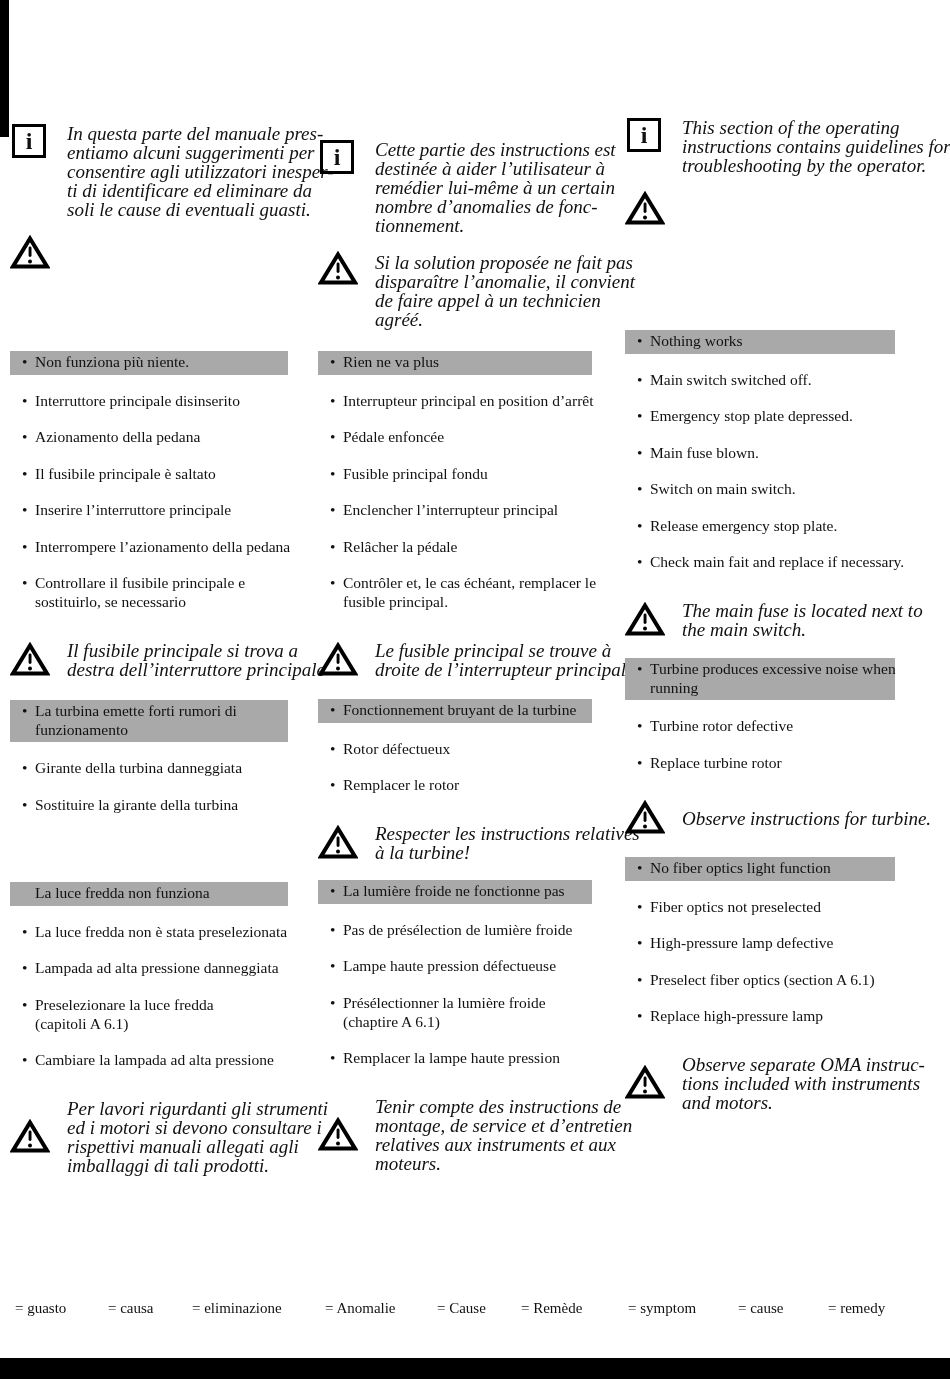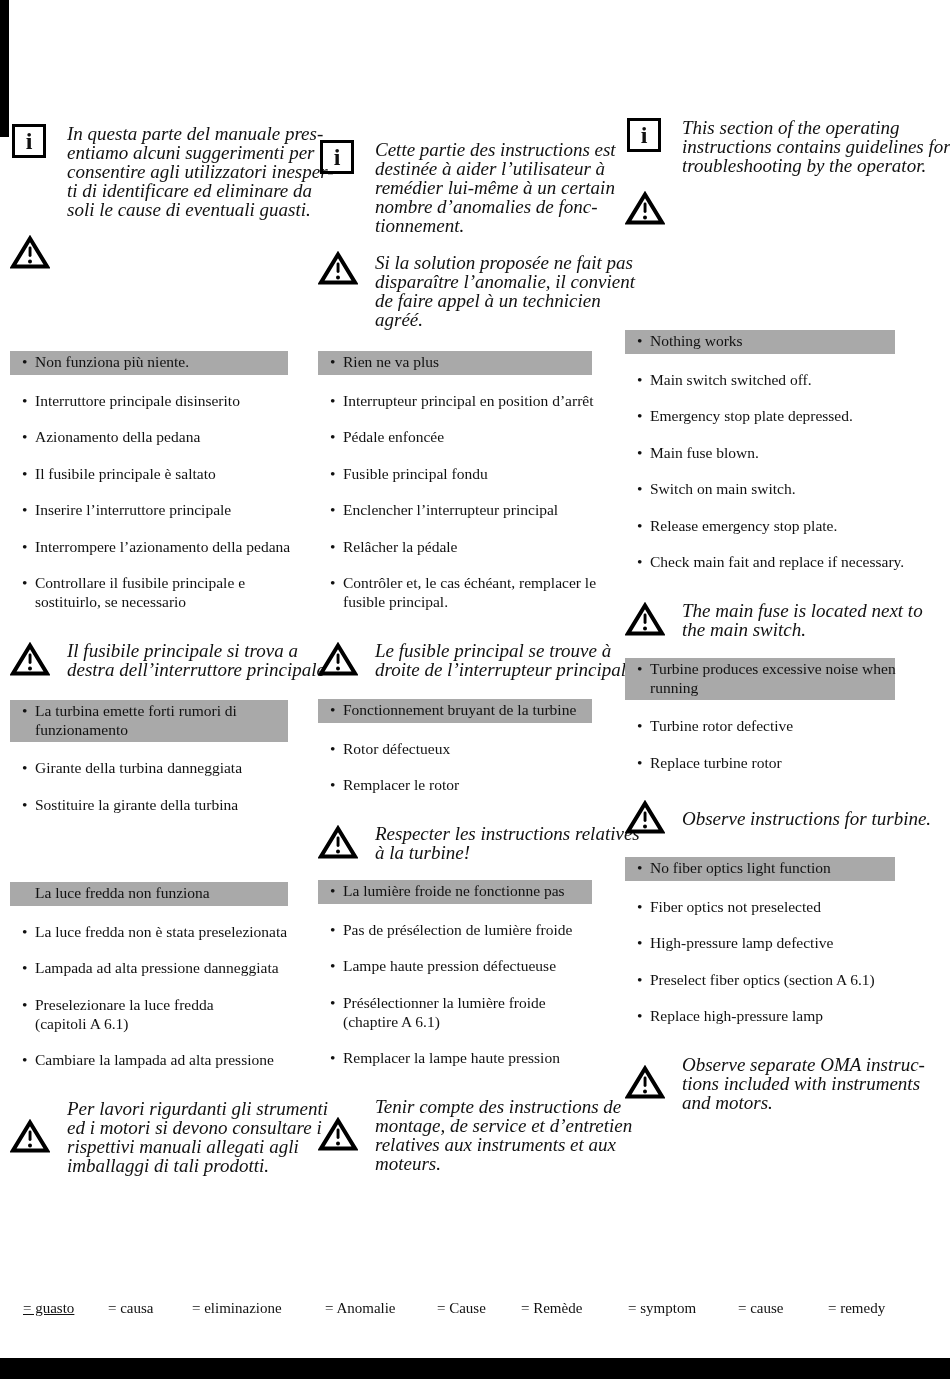--- a/index.html
+++ b/index.html
@@ -53,21 +53,21 @@
 
   .items { list-style:none; margin:0; padding:0 0 0 12px; }
   .item { display:flex; margin-bottom:17.5px; font-size:15.5px; line-height:19px; }
   .li-bullet { width:13px; flex:0 0 13px; }
   .item-text { white-space:pre; }
 
   .sec .note { margin-top:28px;align-items:center; }
 
   .legend { position:absolute; left:0; top:1300px; width:100%; height:20px; font-size:15px; }
   .legend-item { position:absolute; top:0; white-space:nowrap; }
-  .legend-item:nth-child(1){ left:23px;text-decoration:underline; }
+  .legend-item:nth-child(1){ left:15px; }
   .legend-item:nth-child(2){ left:108px; }
   .legend-item:nth-child(3){ left:192px; }
   .legend-item:nth-child(4){ left:325px; }
   .legend-item:nth-child(5){ left:437px; }
   .legend-item:nth-child(6){ left:521px; }
   .legend-item:nth-child(7){ left:628px; }
   .legend-item:nth-child(8){ left:738px; }
   .legend-item:nth-child(9){ left:828px; }
 </style>
 </head>

